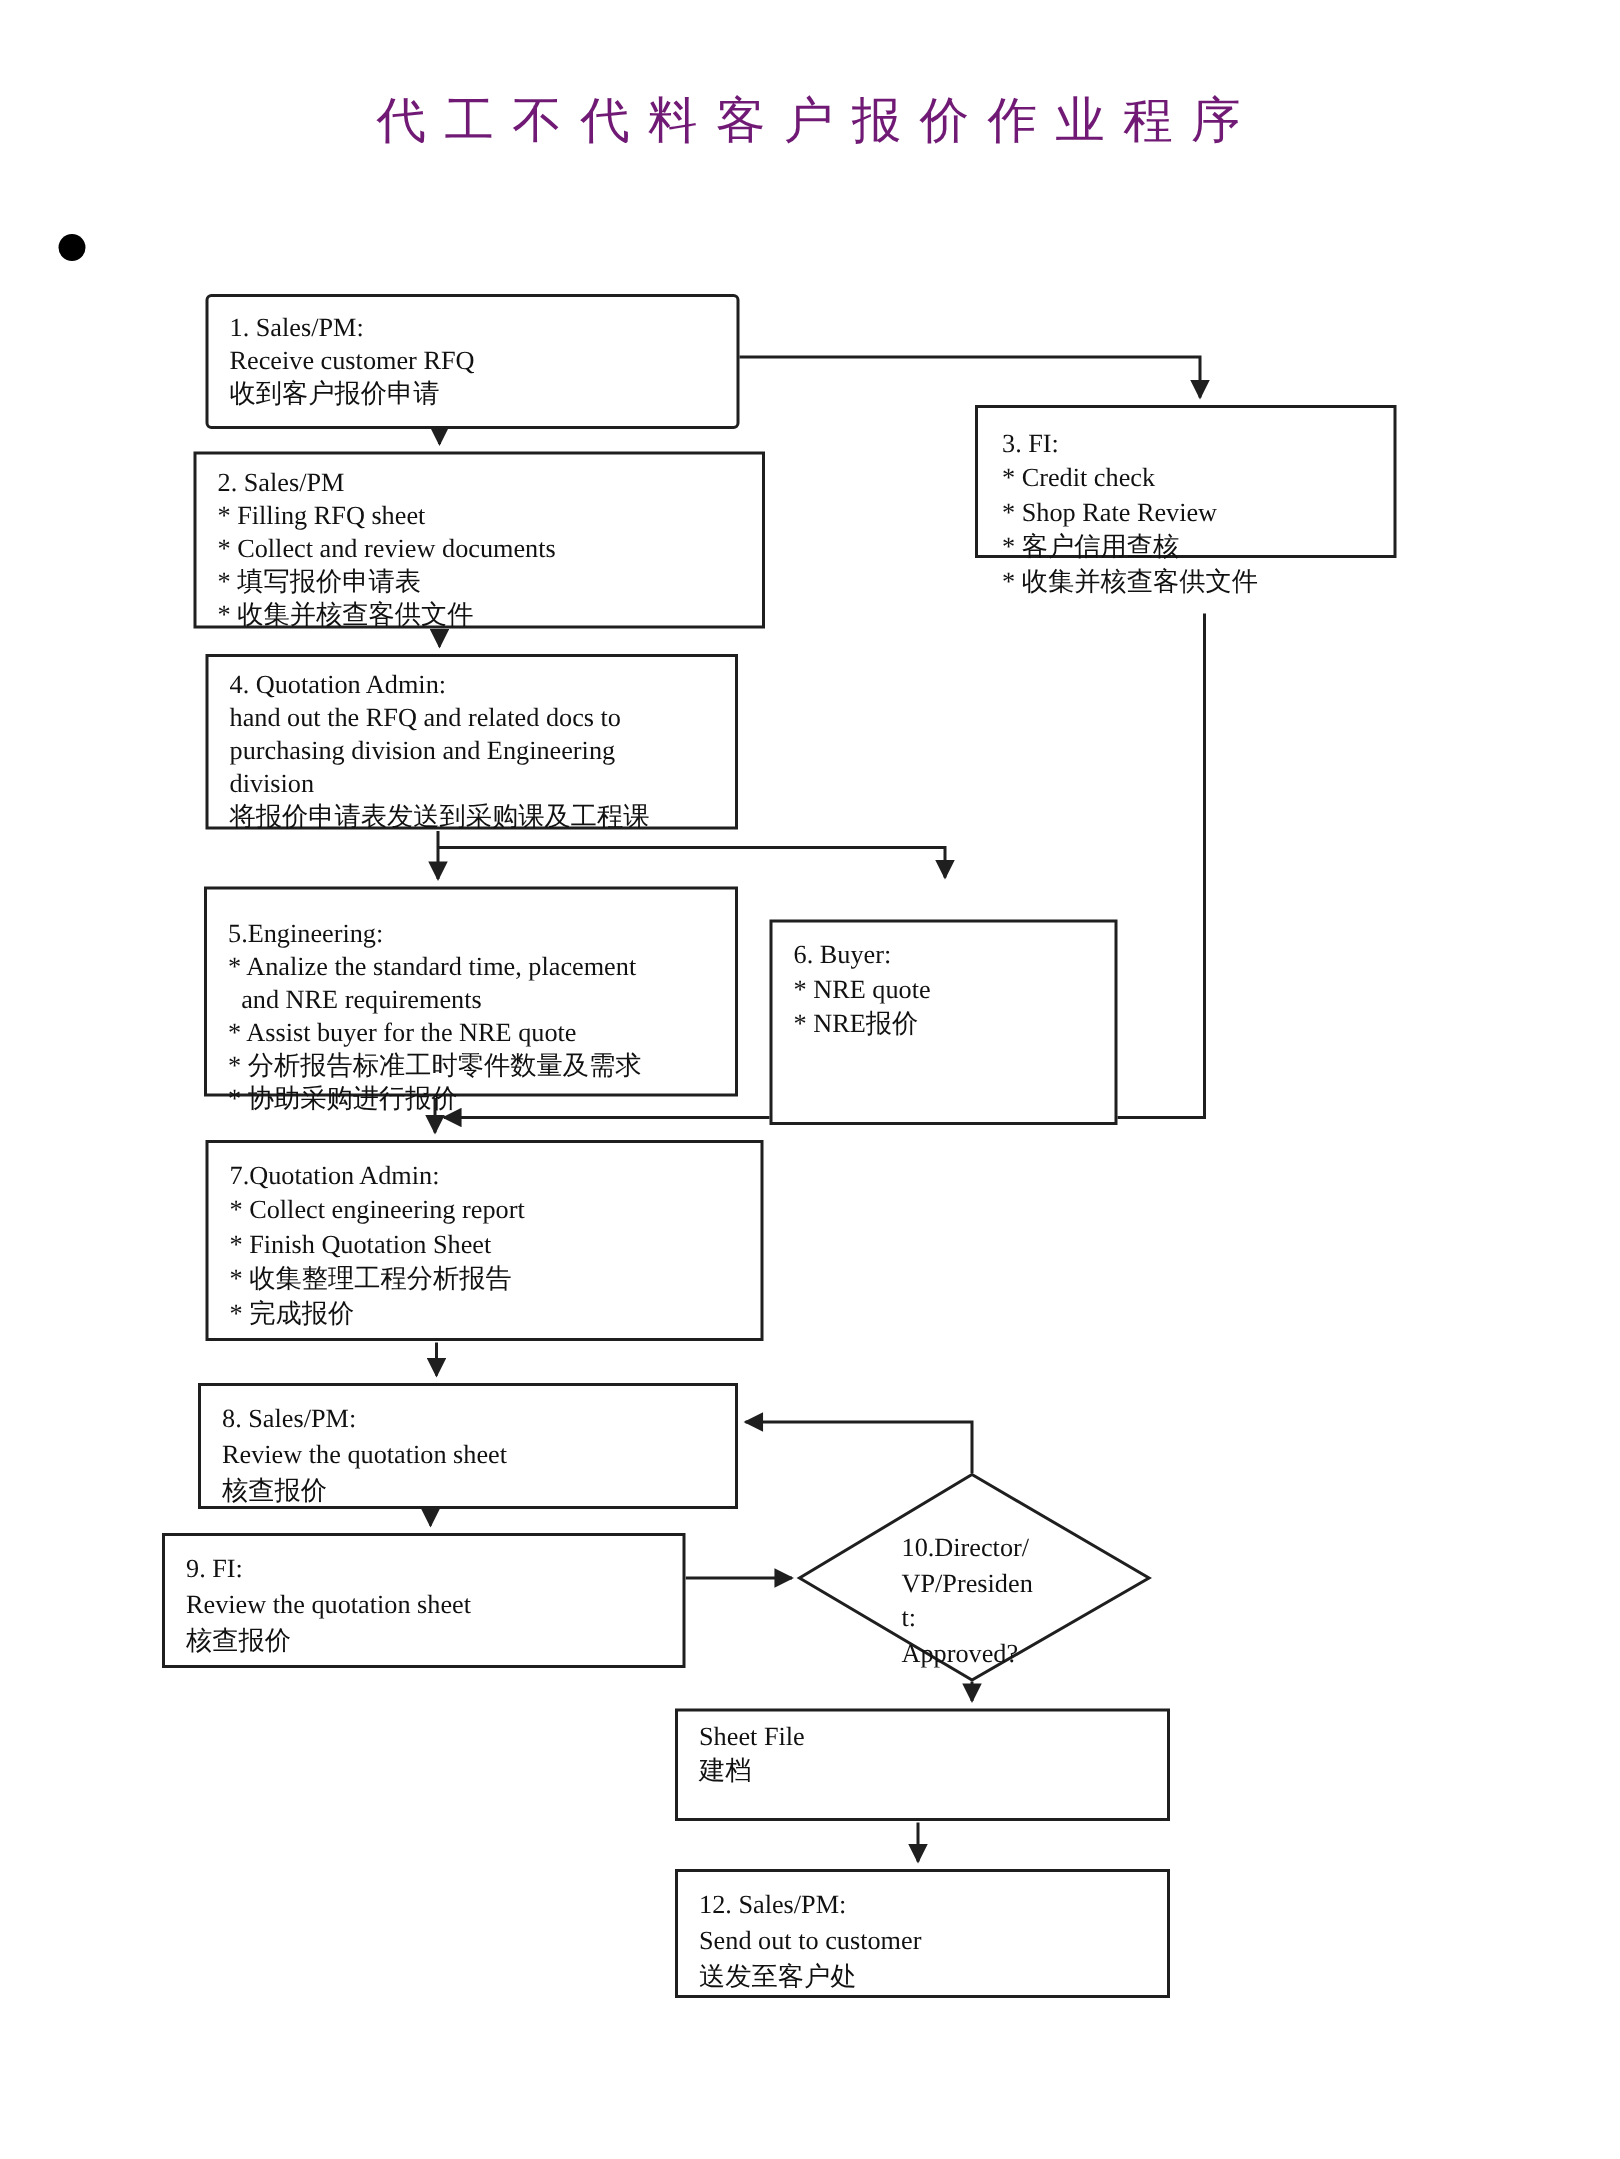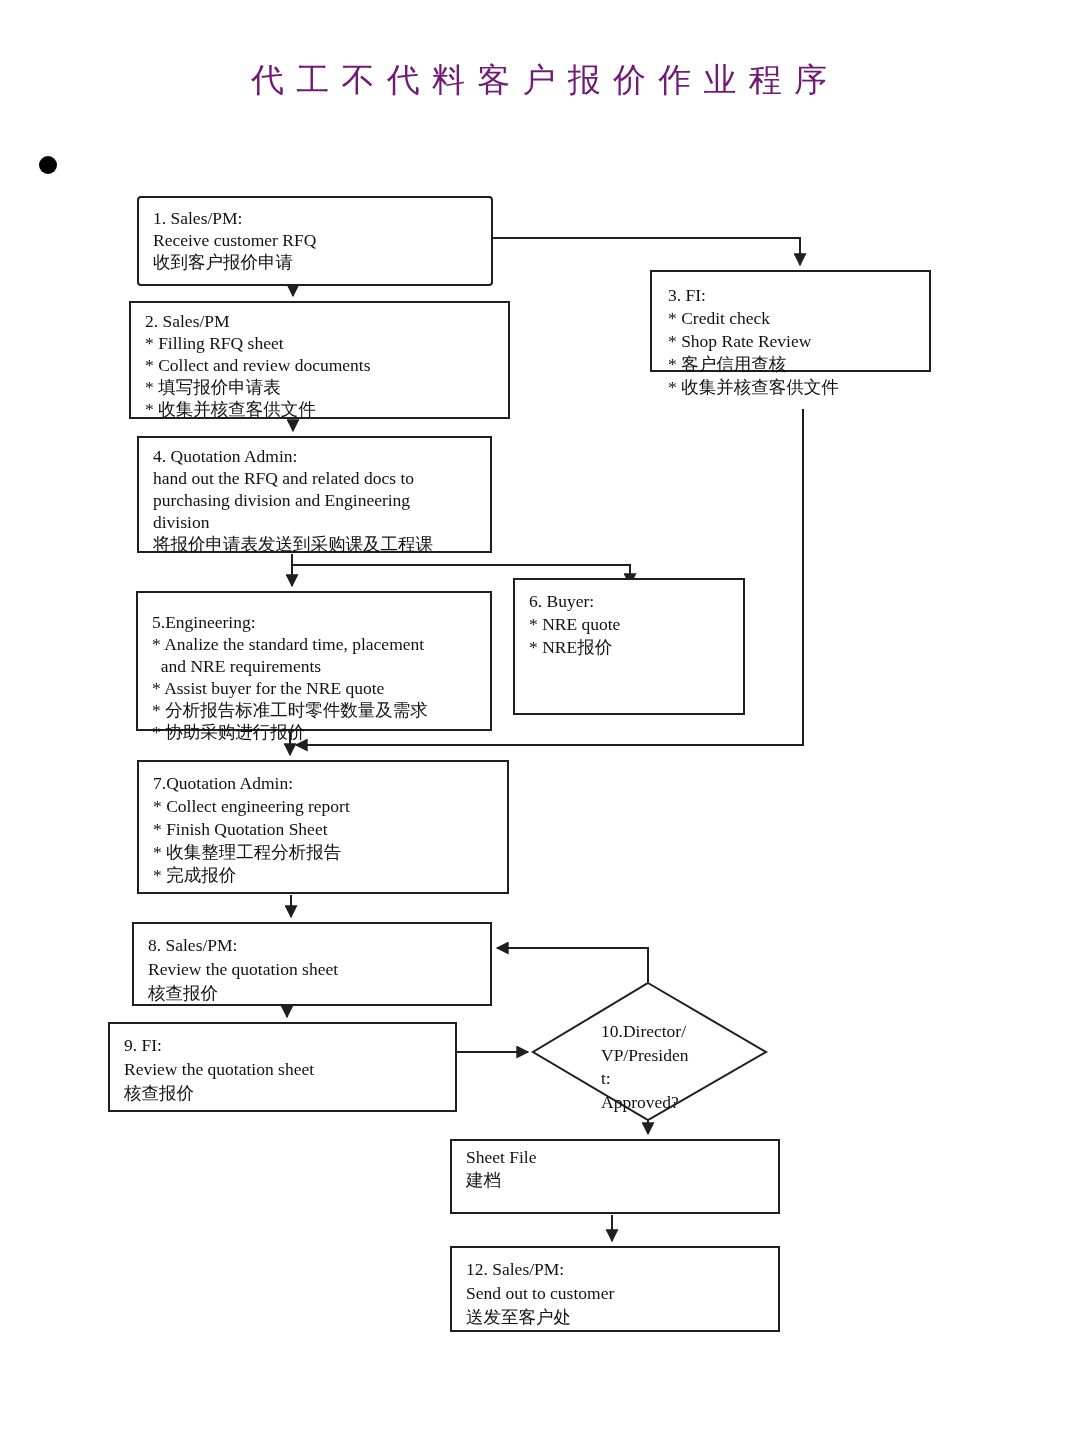--- a/index.html
+++ b/index.html
@@ -51,21 +51,21 @@
     font-size: 17.5px;
     line-height: 23.5px;
   }
   .floating-text .line { white-space: pre-wrap; }
 
   #n1  { left:137px; top:196px;  width:356px; height:90px;  border-radius:4px; padding-top:9px; }
   #n2  { left:129px; top:301px;  width:381px; height:118px; }
   #n3  { left:650px; top:270px;  width:281px; height:102px; padding-top:12px; padding-left:16px; line-height:23px; }
   #n4  { left:137px; top:436px;  width:355px; height:117px; }
   #n5  { left:136px; top:591px;  width:356px; height:140px; padding-top:18px; }
-  #n6  { left:513px; top:578px;  width:232px; height:137px; padding-top:10px; line-height:23px; }
+  #n6  { left:513px; top:613px;  width:232px; height:137px; padding-top:10px; line-height:23px; }
   #n7  { left:137px; top:760px;  width:372px; height:134px; padding-top:10px; line-height:23px; }
   #n8  { left:132px; top:922px;  width:360px; height:84px;  padding-top:9px;  line-height:24px; }
   #n9  { left:108px; top:1022px; width:349px; height:90px;  padding-top:9px;  line-height:24px; }
   #n10-text { left:601px; top:1020px; width:170px; }
   #n11 { left:450px; top:1139px; width:330px; height:75px;  padding-top:5px;  line-height:23px; }
   #n12 { left:450px; top:1246px; width:330px; height:86px;  padding-top:9px;  line-height:24px; }
 </style>
 </head>
 <body>
 

